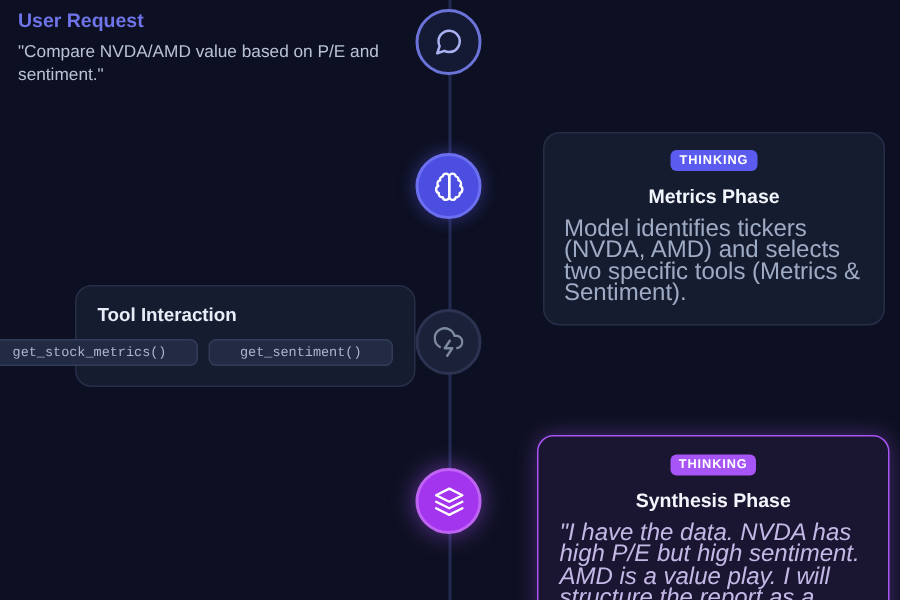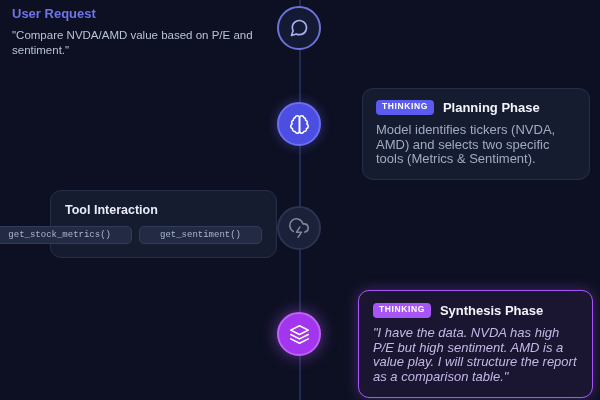--- a/index.html
+++ b/index.html
@@ -136,42 +136,44 @@
     top: 290px;
     width: 235px;
     padding: 12px 14px 13px 14px;
     background: #1a1530;
     border: 1px solid #a855f7;
     box-shadow: 0 0 14px rgba(168,85,247,0.35);
   }
 
   .card-header {
     display: flex;
+    align-items: center;
     gap: 9px;
     margin-bottom: 8px;
+    flex-direction: column;
   }
   .badge {
     border-radius: 4px;
     padding: 2px 6px 3px 6px;
     font-size: 8.5px;
     font-weight: bold;
     letter-spacing: 0.6px;
     color: #ffffff;
     line-height: 1;
   }
   .badge-indigo { background: #5b5bf0; }
   .badge-purple { background: #a855f7; }
 
   .card-title {
     font-size: 13px;
     font-weight: bold;
     color: #f2f5fb;
   }
   .card-body {
-    font-size: 13px;
+    font-size: 16px;
     line-height: 14.5px;
     color: #9fabc4;
   }
   .card-body-italic {
     font-style: italic;
     color: #c4b8e6;
   }
 </style>
 </head>
 <body>
@@ -215,21 +217,21 @@
 </div>
 
 <div id="user-request-block">
   <div id="user-request-title">User Request</div>
   <div id="user-request-text">"Compare NVDA/AMD value based on P/E and sentiment."</div>
 </div>
 
 <div id="planning-card" class="card">
   <div class="card-header">
     <span class="badge badge-indigo">THINKING</span>
-    <span class="card-title">Planning Phase</span>
+    <span class="card-title">Metrics Phase</span>
   </div>
   <div class="card-body">Model identifies tickers (NVDA, AMD) and selects two specific tools (Metrics &amp; Sentiment).</div>
 </div>
 
 <div id="tool-card" class="card">
   <div id="tool-card-title">Tool Interaction</div>
   <div id="tool-chips">
     <span class="tool-chip">get_stock_metrics()</span>
     <span class="tool-chip">get_sentiment()</span>
   </div>

